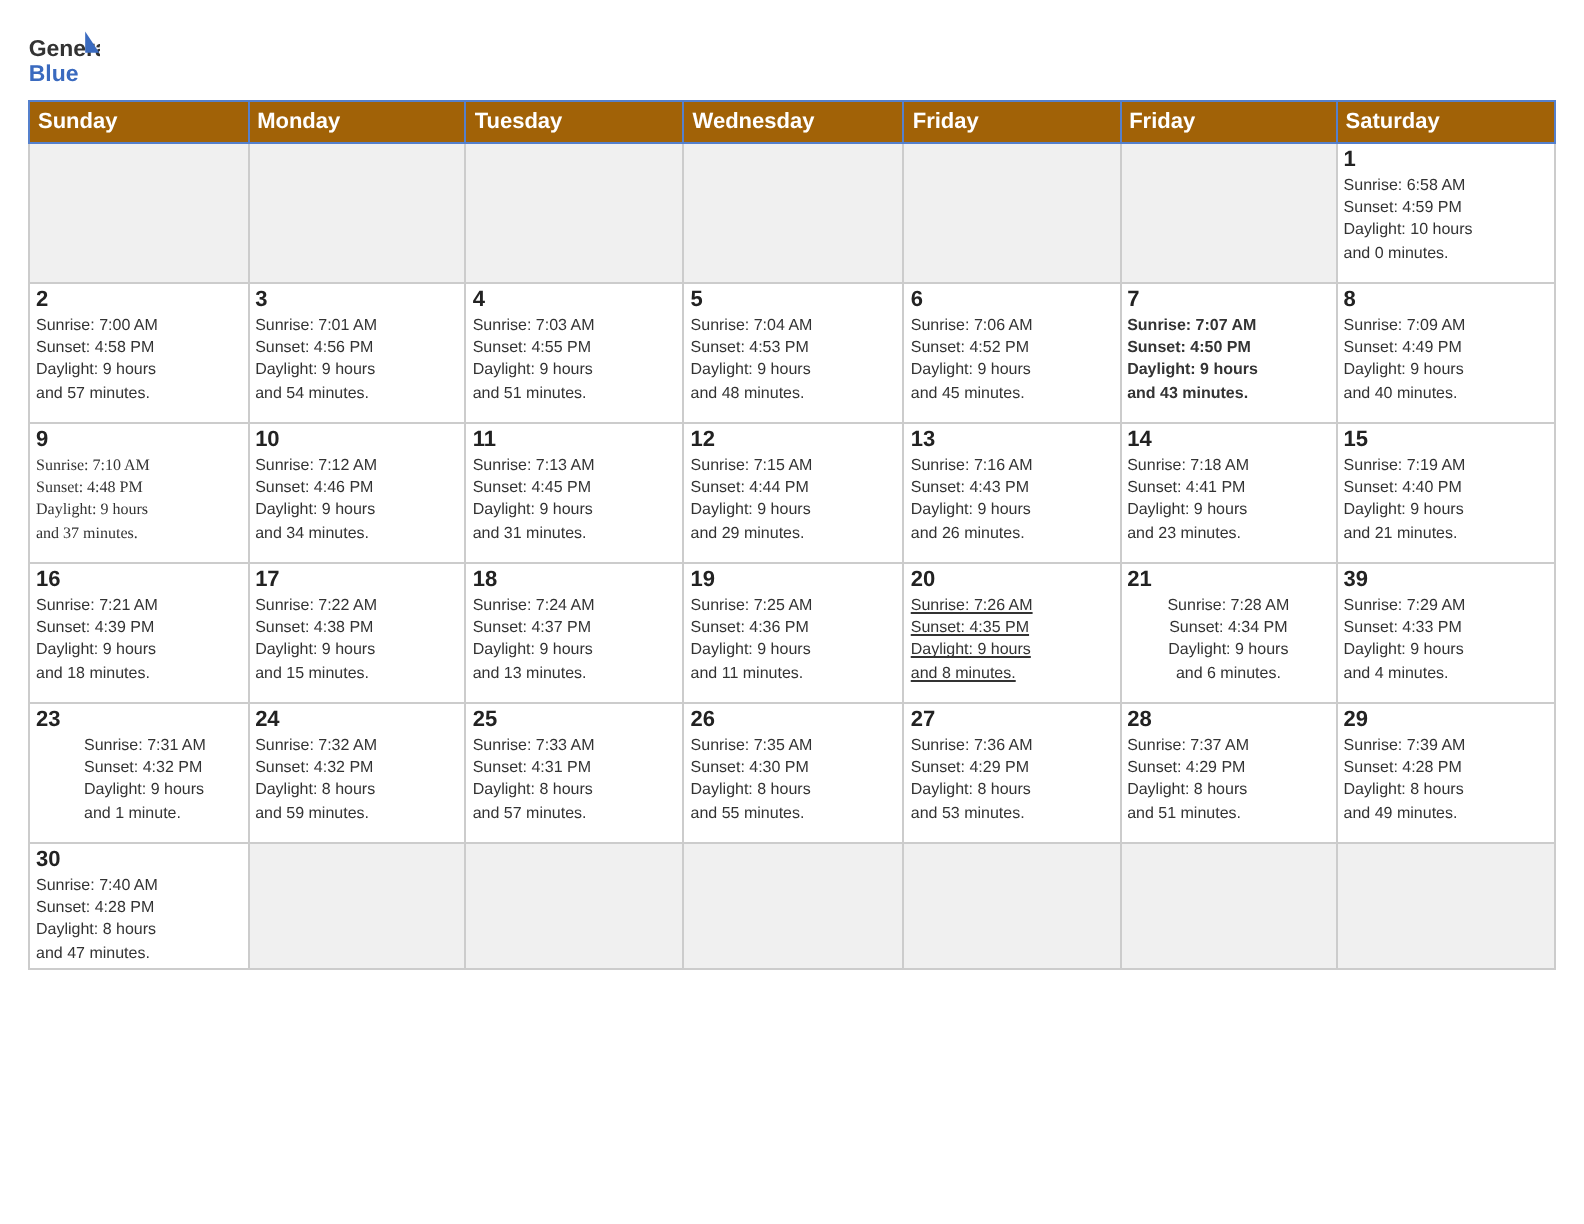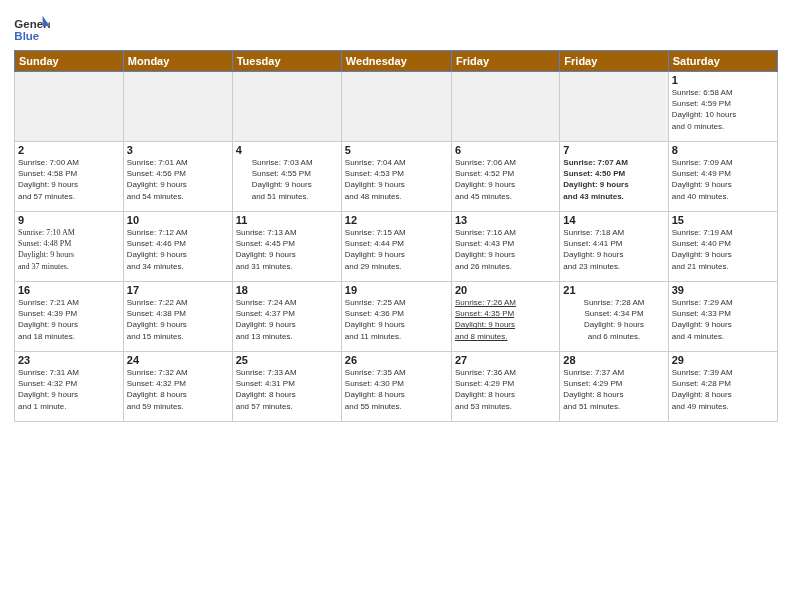--- a/index.html
+++ b/index.html
@@ -140,21 +140,21 @@
           </td>
           <td>
             <span class="day-num">3</span>
             <div class="day-info" style="white-space: pre-line;">Sunrise: 7:01 AM
 Sunset: 4:56 PM
 Daylight: 9 hours
 and 54 minutes.</div>
           </td>
           <td>
             <span class="day-num">4</span>
-            <div class="day-info" style="white-space: pre-line; margin-left: 16px;">Sunrise: 7:03 AM
+            <div class="day-info" style="white-space: pre-line;">Sunrise: 7:03 AM
 Sunset: 4:55 PM
 Daylight: 9 hours
 and 51 minutes.</div>
           </td>
           <td>
             <span class="day-num">5</span>
             <div class="day-info" style="white-space: pre-line;">Sunrise: 7:04 AM
 Sunset: 4:53 PM
 Daylight: 9 hours
 and 48 minutes.</div>
@@ -279,21 +279,21 @@
             <span class="day-num">39</span>
             <div class="day-info" style="white-space: pre-line;">Sunrise: 7:29 AM
 Sunset: 4:33 PM
 Daylight: 9 hours
 and 4 minutes.</div>
           </td>
         </tr>
         <tr>
           <td>
             <span class="day-num">23</span>
-            <div class="day-info" style="white-space: pre-line;">Sunrise: 7:31 AM
+            <div class="day-info" style="white-space: pre-line; margin-left: 24px;">Sunrise: 7:31 AM
 Sunset: 4:32 PM
 Daylight: 9 hours
 and 1 minute.</div>
           </td>
           <td>
             <span class="day-num">24</span>
             <div class="day-info" style="white-space: pre-line;">Sunrise: 7:32 AM
 Sunset: 4:32 PM
 Daylight: 8 hours
 and 59 minutes.</div>
@@ -326,16 +326,31 @@
 Daylight: 8 hours
 and 51 minutes.</div>
           </td>
           <td>
             <span class="day-num">29</span>
             <div class="day-info" style="white-space: pre-line;">Sunrise: 7:39 AM
 Sunset: 4:28 PM
 Daylight: 8 hours
 and 49 minutes.</div>
           </td>
+        </tr>
+        <tr class="last-row">
+          <td>
+            <span class="day-num">30</span>
+            <div class="day-info" style="white-space: pre-line;">Sunrise: 7:40 AM
+Sunset: 4:28 PM
+Daylight: 8 hours
+and 47 minutes.</div>
+          </td>
+          <td class="empty"></td>
+          <td class="empty"></td>
+          <td class="empty"></td>
+          <td class="empty"></td>
+          <td class="empty"></td>
+          <td class="empty"></td>
         </tr>
       </tbody>
   </table>
 </div>
 
 </body></html>

